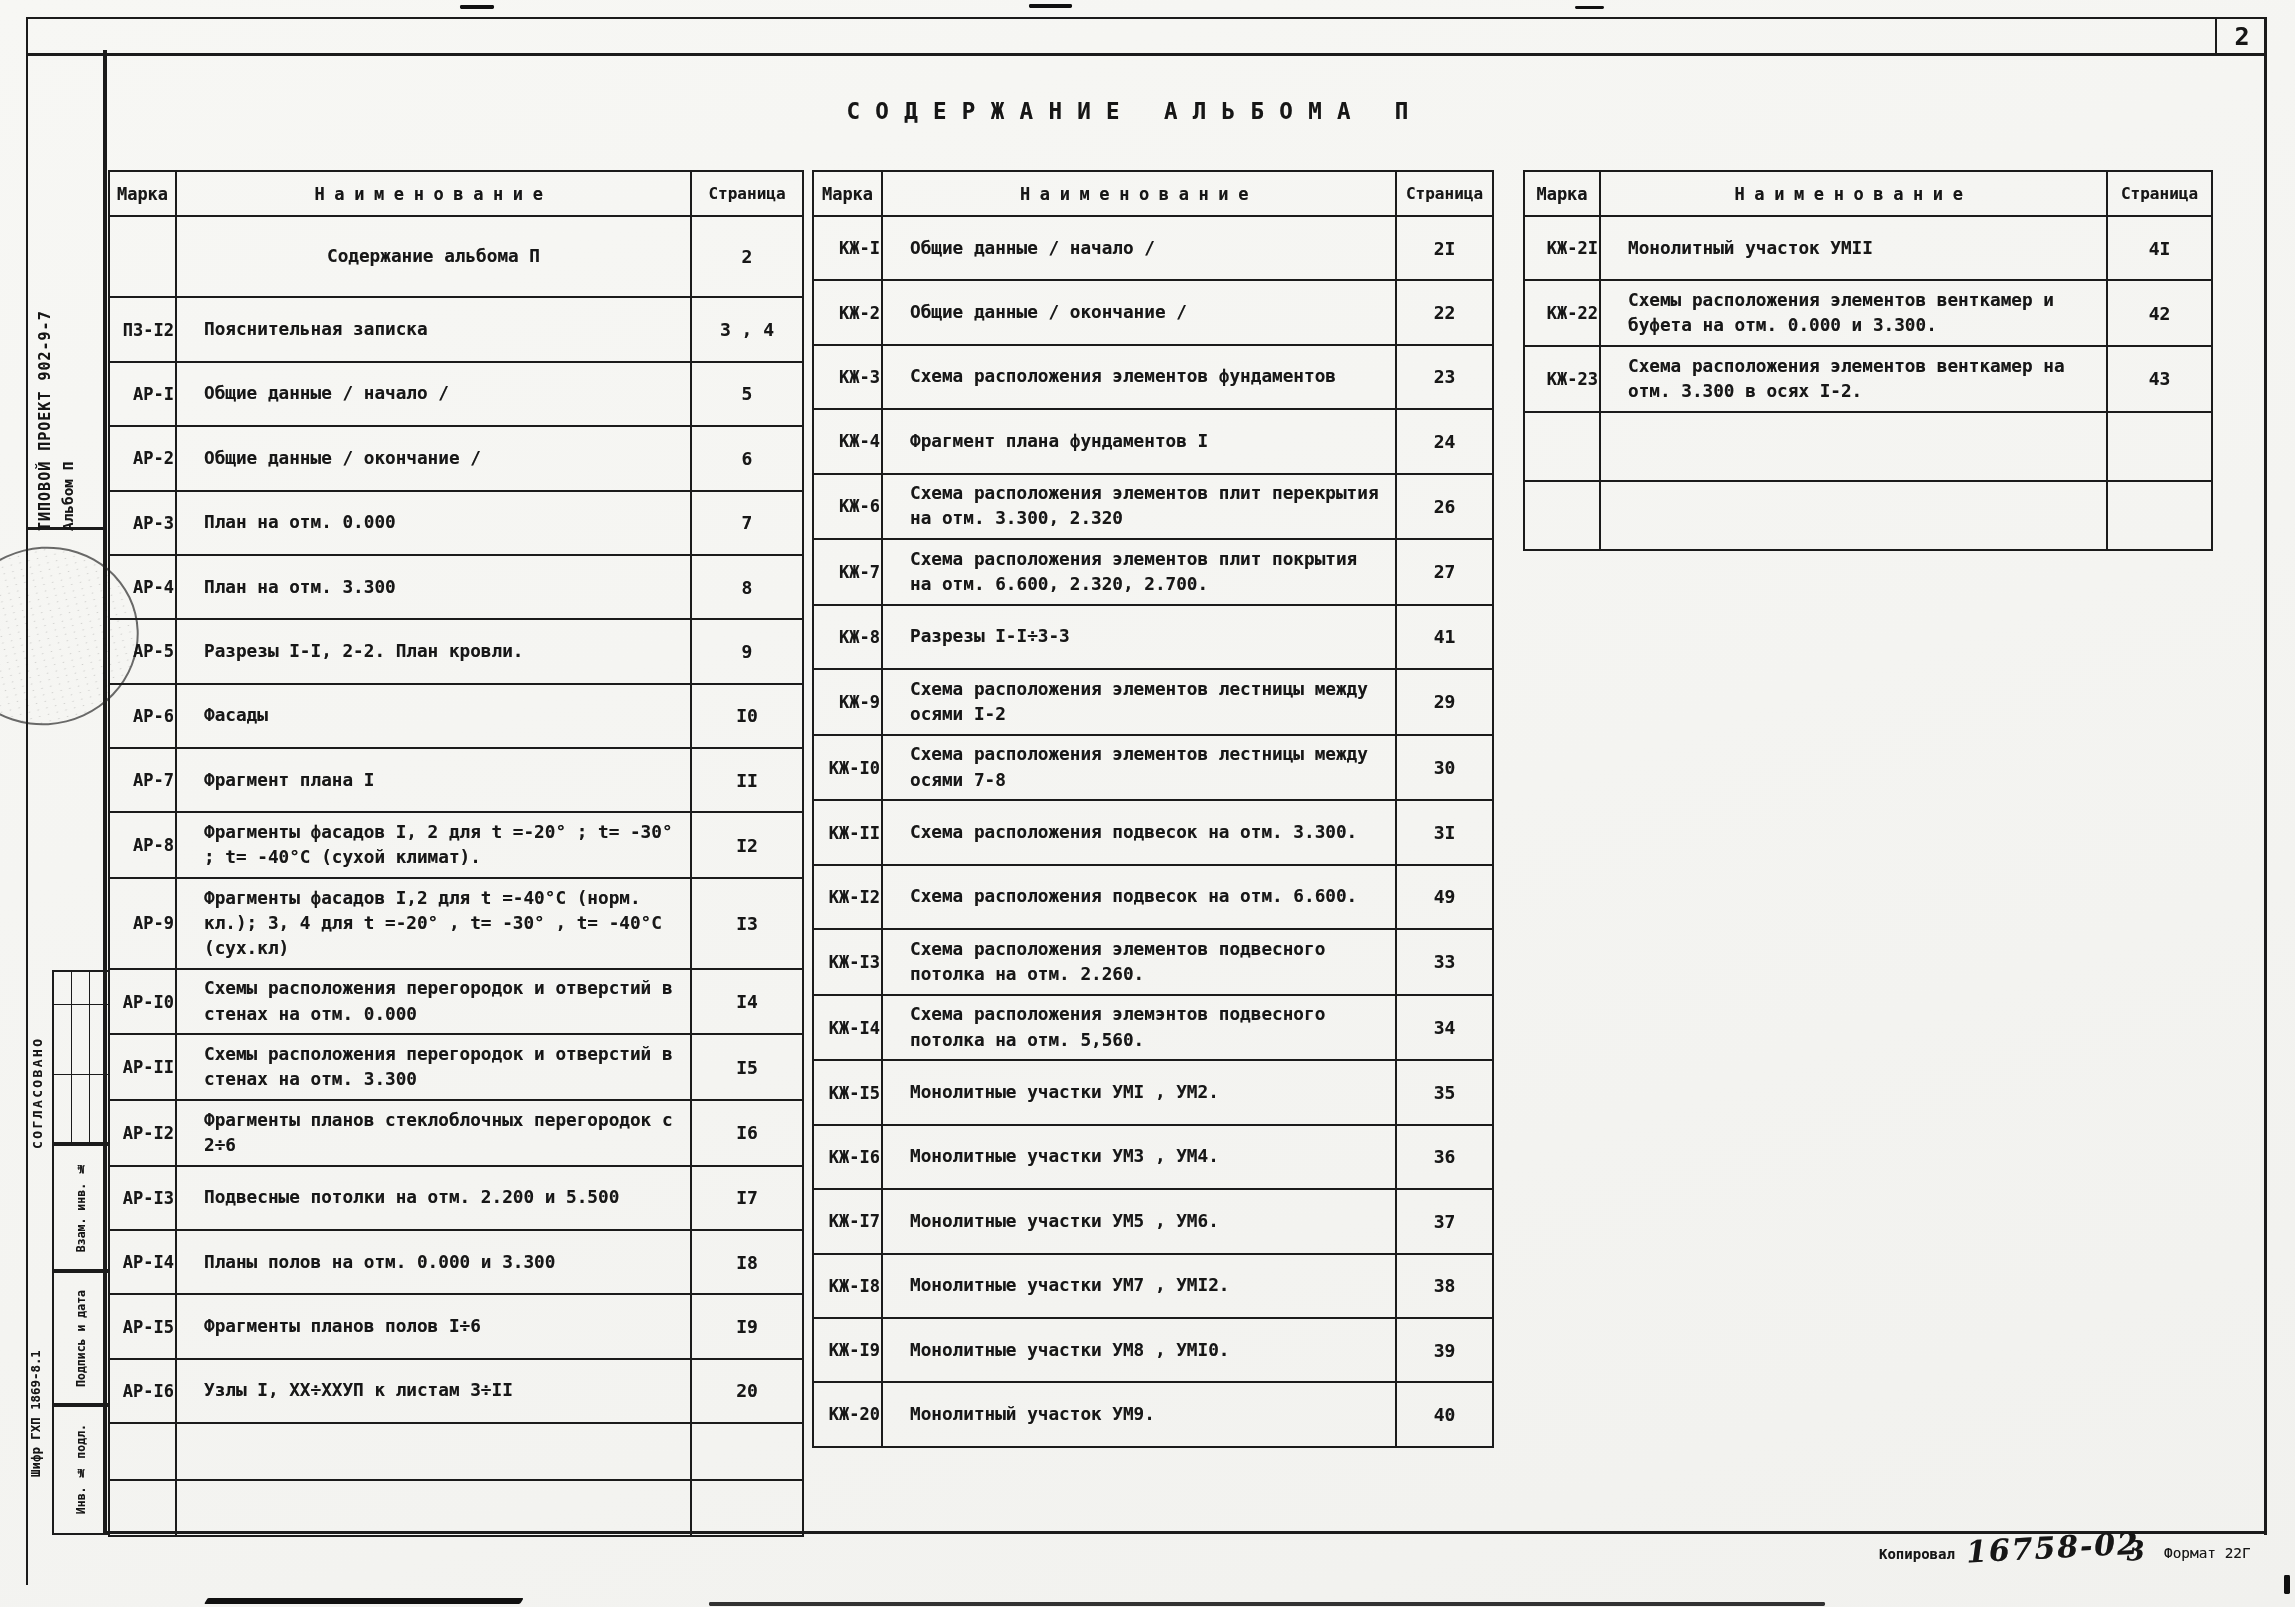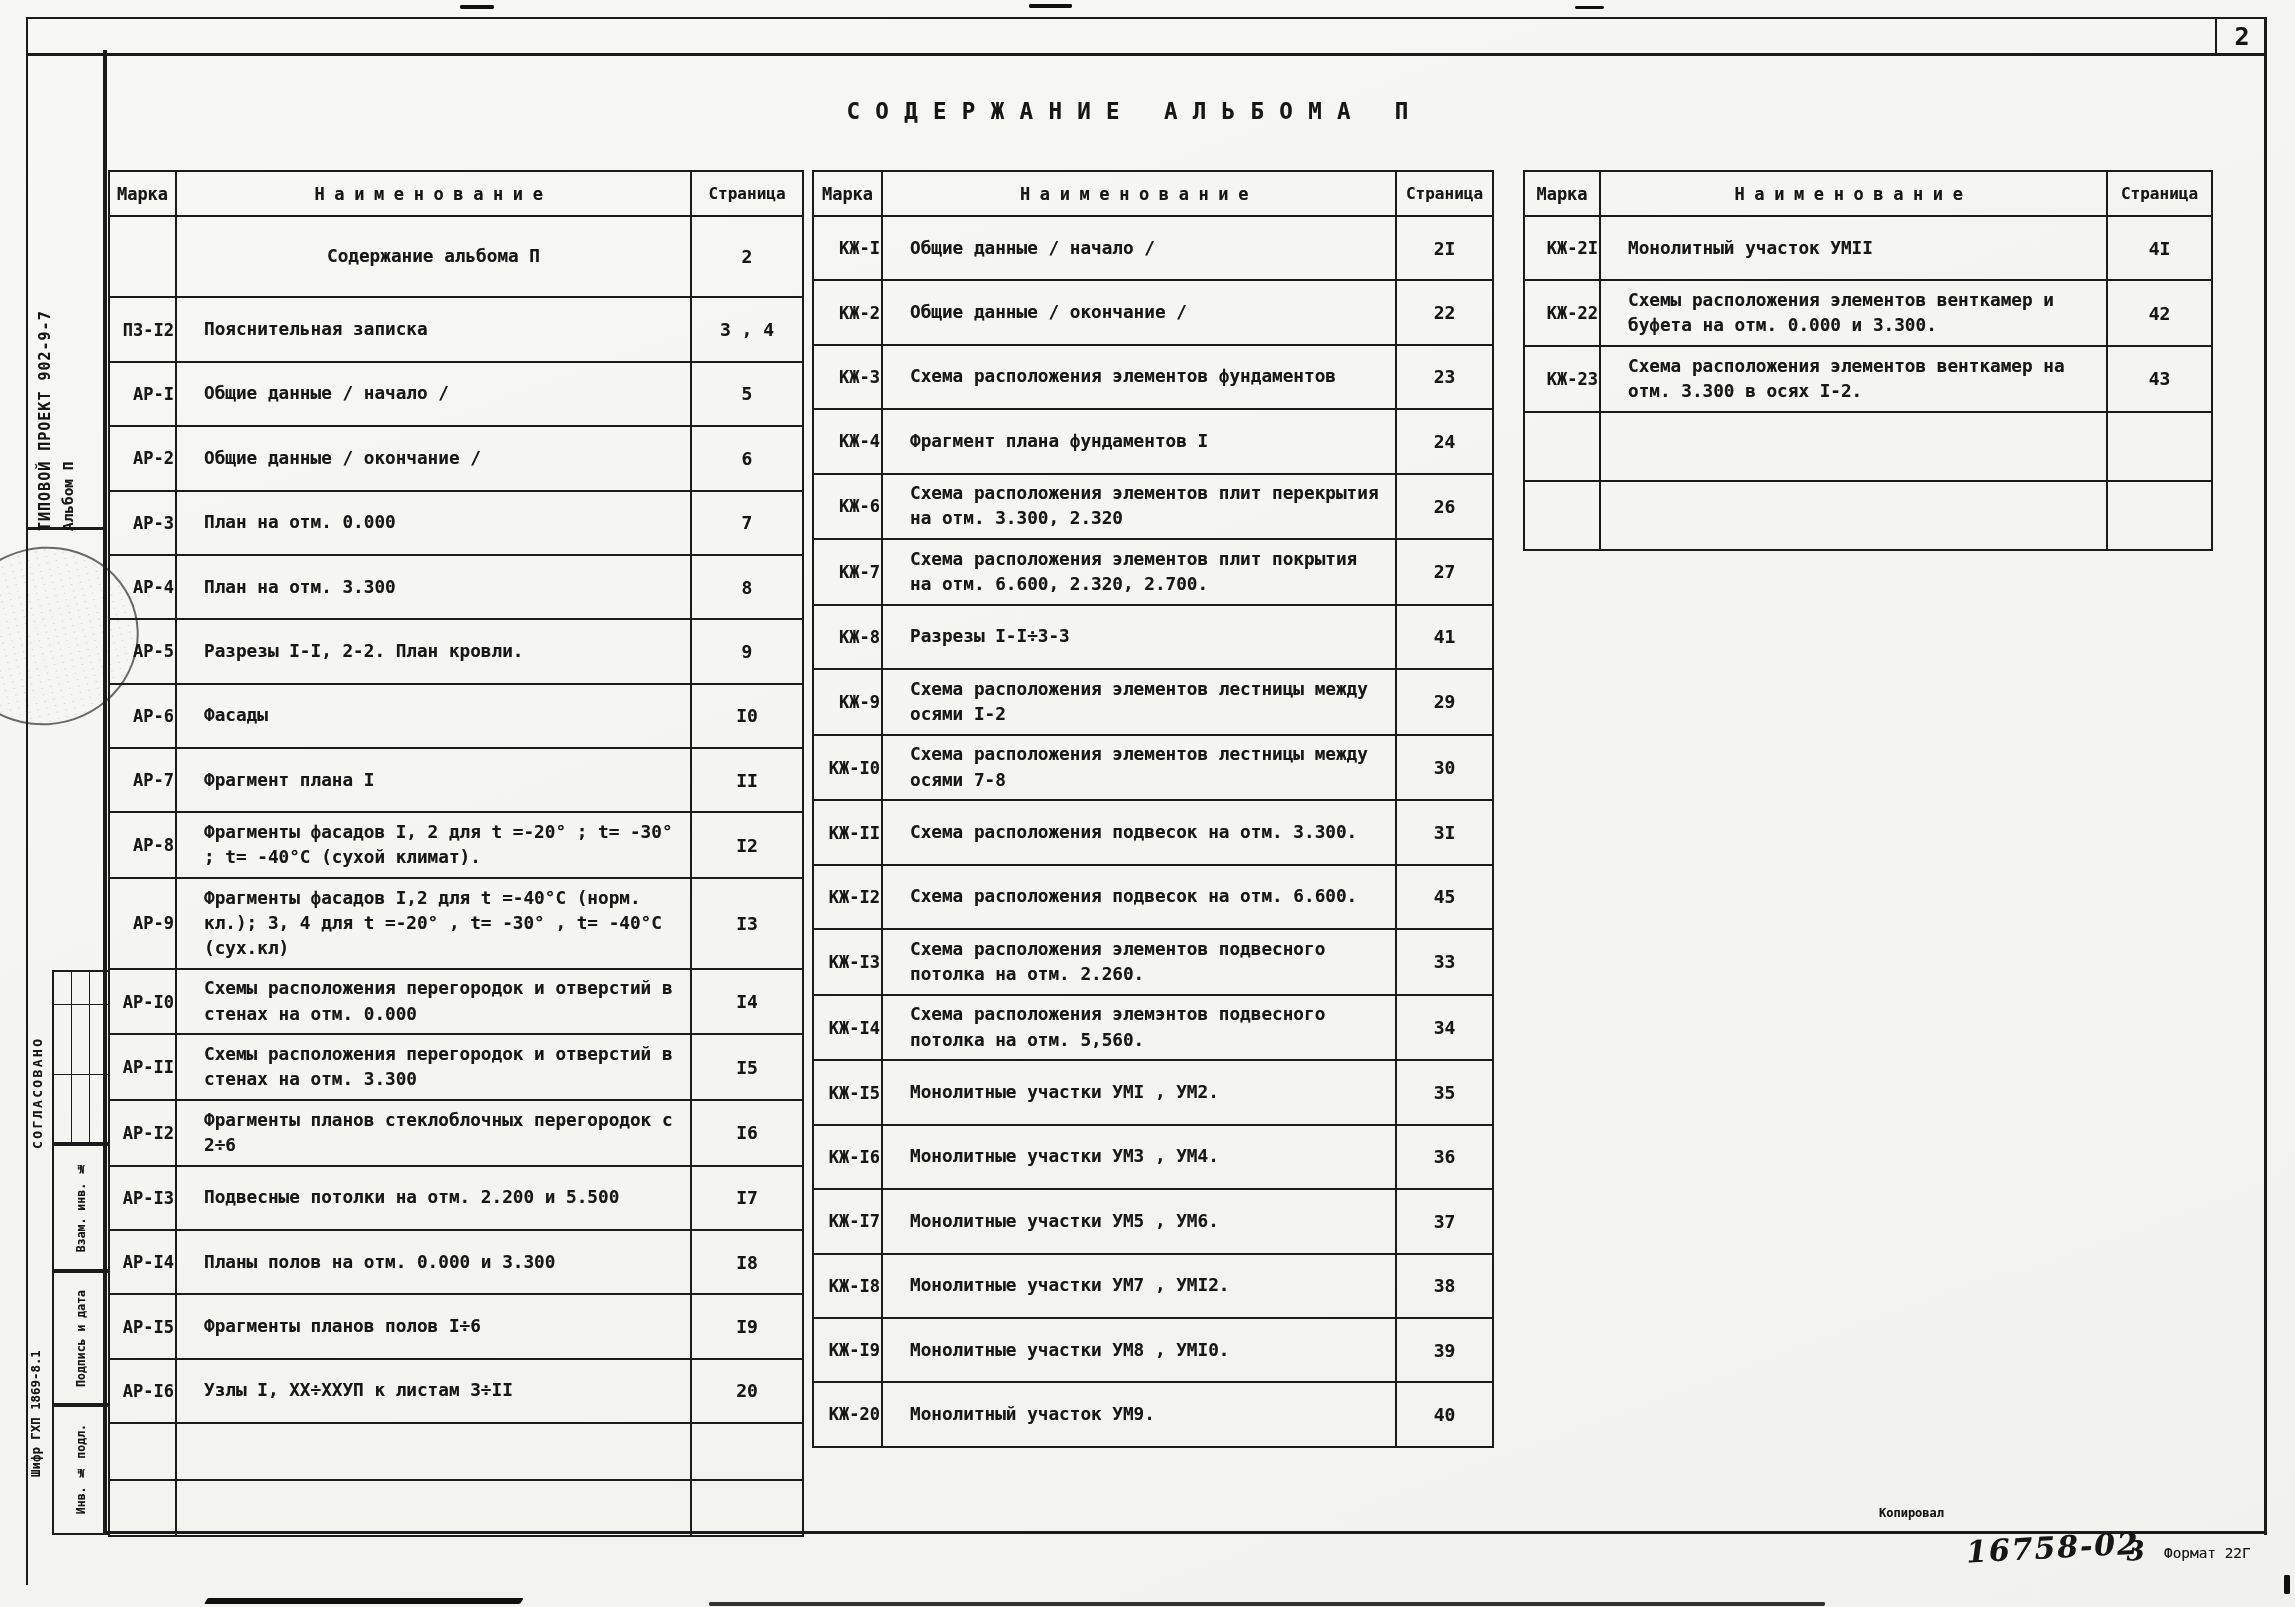--- a/index.html
+++ b/index.html
@@ -75,21 +75,21 @@
   .toc tr.empty td { height:41px; }
   .t1 { left:108px;  top:170px; width:682px; }
   .t2 { left:812px; top:170px; width:668px; }
   .t3 { left:1523px; top:170px; width:675px; }
   .t1 th:nth-child(1){ width:63px; } .t1 th:nth-child(2){ width:511px; } .t1 th:nth-child(3){ width:108px; }
   .t2 th:nth-child(1){ width:65px; } .t2 th:nth-child(2){ width:510px; } .t2 th:nth-child(3){ width:93px; }
   .t3 th:nth-child(1){ width:72px; } .t3 th:nth-child(2){ width:503px; } .t3 th:nth-child(3){ width:101px; }
   .t3 tr.empty td { height:54px; }
 
   
-  .footer-copied { position:absolute; left:1879px; top:1506px; font-size:12px; font-weight:700; }
+  .footer-copied { position:absolute; left:1879px; top:1546px; font-size:14px; font-weight:700; }
   .footer-number { position:absolute; left:1966px; top:1530px; font-size:30px; font-weight:700;
                    font-style:italic; font-family:"DejaVu Serif","Liberation Serif",serif;
                    transform:rotate(-3deg); letter-spacing:1.9px; }
   .footer-sheetcount { position:absolute; left:2126px; top:1535px; font-size:27px; font-weight:700;
                    font-style:italic; font-family:"DejaVu Serif","Liberation Serif",serif;
                    transform:rotate(-4deg); }
   .footer-format { position:absolute; left:2164px; top:1545px; font-size:14.4px; font-weight:400; }
 
   
   .speck { position:absolute; background:#101010; border-radius:1.4px; }
@@ -306,21 +306,21 @@
           <td class="c-page">30</td>
         </tr>
         <tr>
           <td class="c-mark">КЖ-II</td>
           <td class="c-name">Схема расположения подвесок на отм. 3.300.</td>
           <td class="c-page">3I</td>
         </tr>
         <tr>
           <td class="c-mark">КЖ-I2</td>
           <td class="c-name">Схема расположения подвесок на отм. 6.600.</td>
-          <td class="c-page">45</td>
+          <td class="c-page">49</td>
         </tr>
         <tr>
           <td class="c-mark">КЖ-I3</td>
           <td class="c-name">Схема расположения элементов подвесного потолка на отм. 2.260.</td>
           <td class="c-page">33</td>
         </tr>
         <tr>
           <td class="c-mark">КЖ-I4</td>
           <td class="c-name">Схема расположения элемэнтов подвесного потолка на отм. 5,560.</td>
           <td class="c-page">34</td>

